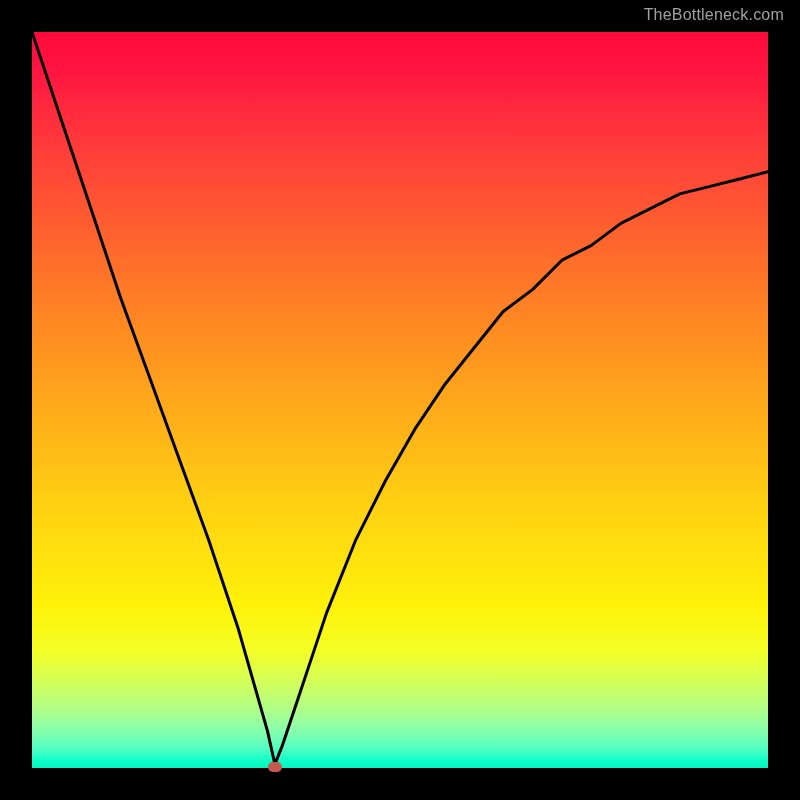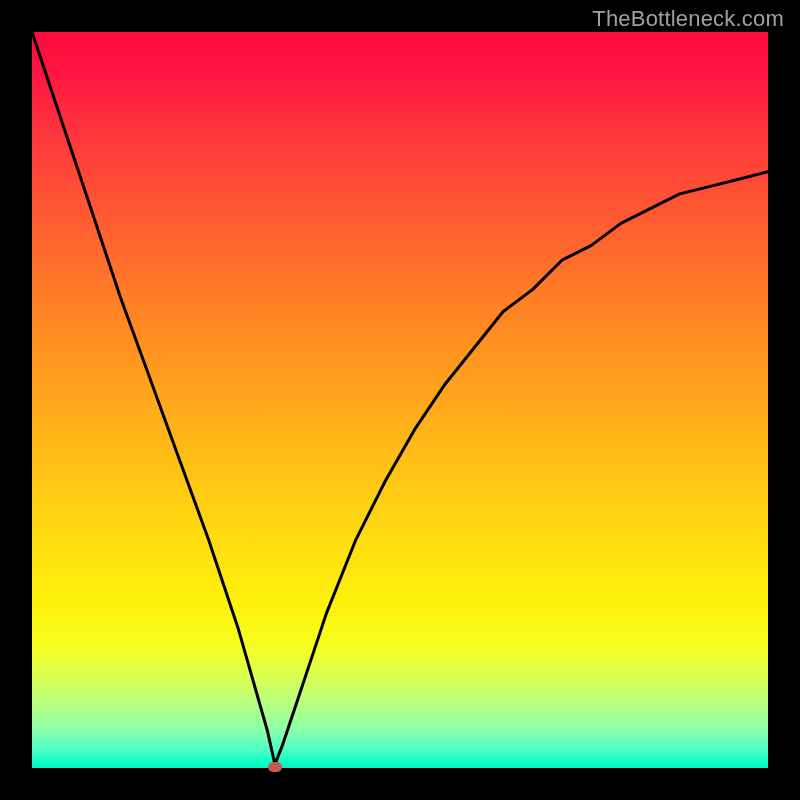--- a/index.html
+++ b/index.html
@@ -51,21 +51,21 @@
     position: absolute;
     width: 14px;
     height: 10px;
     border-radius: 5px;
     background: #c65a4e;
   }
   .watermark {
     position: absolute;
     color: #a0a0a0;
     font-family: Arial, Helvetica, sans-serif;
-    font-size: 22px;
+    font-size: 16px;
     letter-spacing: 0.2px;
   }
 </style>
 </head>
 <body>
 
 <div class="stage">
   <div class="plot">
     <svg class="curve" viewBox="0 0 736 736" preserveAspectRatio="none">
       <path fill="none" stroke="#000" stroke-width="3" stroke-linejoin="round" stroke-linecap="round" d="M0.0 0.0 L29.4 88.3 L58.9 176.6 L88.3 265.0 L117.8 345.9 L147.2 426.9 L176.6 507.8 L206.1 596.2 L220.8 647.7 L235.5 699.2 L242.9 732.3 L250.2 713.9 L265.0 669.8 L279.7 625.6 L294.4 581.4 L323.8 507.8 L353.3 449.0 L382.7 397.4 L412.2 353.3 L441.6 316.5 L471.0 279.7 L500.5 257.6 L529.9 228.2 L559.4 213.4 L588.8 191.4 L618.2 176.6 L647.7 161.9 L677.1 154.6 L706.6 147.2 L736.0 139.8"></path>

